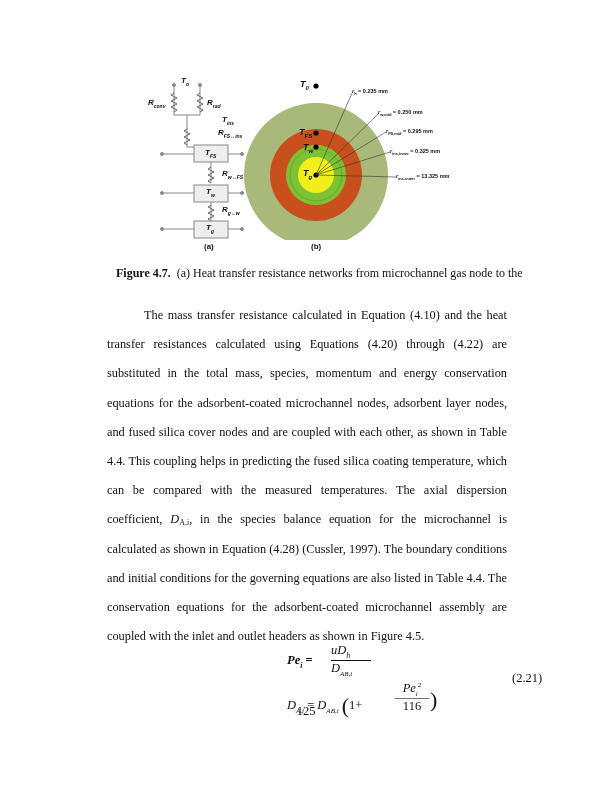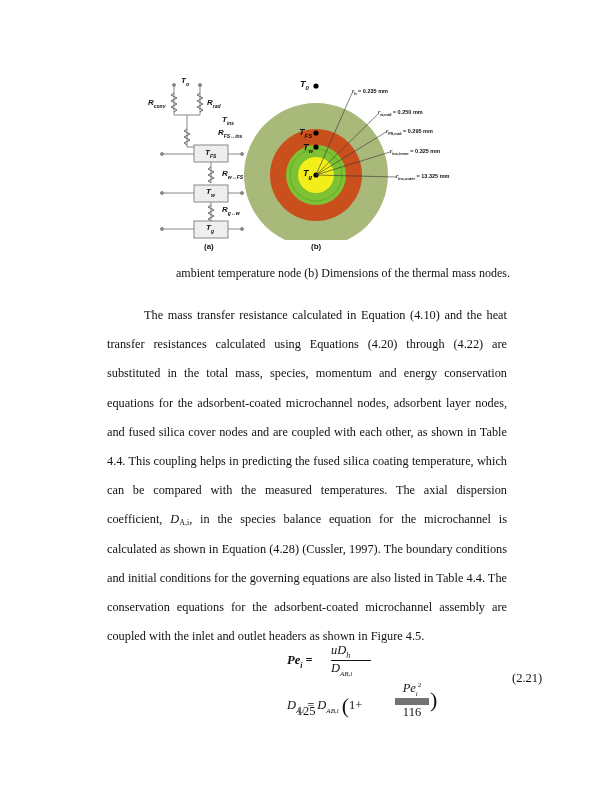--- a/index.html
+++ b/index.html
@@ -103,41 +103,41 @@
 
   <div class="svgtext" style="position:absolute;left:202px;top:33px;font-size:5.5px;font-style:normal;"><i>r</i><sub style="font-size:4px">h</sub><span> = 0.235 mm</span></div>
   <div class="svgtext" style="position:absolute;left:228px;top:54px;font-size:5.5px;font-style:normal;"><i>r</i><sub style="font-size:4px">w,mid</sub><span> = 0.250 mm</span></div>
   <div class="svgtext" style="position:absolute;left:236px;top:73px;font-size:5.5px;font-style:normal;"><i>r</i><sub style="font-size:4px">FS,mid</sub><span> = 0.295 mm</span></div>
   <div class="svgtext" style="position:absolute;left:240px;top:93px;font-size:5.5px;font-style:normal;"><i>r</i><sub style="font-size:4px">ins,inner</sub><span> = 0.325 mm</span></div>
   <div class="svgtext" style="position:absolute;left:246px;top:118px;font-size:5.5px;font-style:normal;"><i>r</i><sub style="font-size:4px">ins,outer</sub><span> = 13.325 mm</span></div>
   <div class="svgtext" style="position:absolute;left:161px;top:187px;font-size:8px;font-style:normal;">(b)</div>
 </div>
 
 <div class="caption">
-  <div class="line2">ambient temperature node (b) Dimensions of the thermal mass nodes.</div>
+  <div><span class="label">Figure 4.7.</span>&nbsp;&nbsp;<span>(a) Heat transfer resistance networks from microchannel gas node to the</span></div>
 </div>
 
 <div class="para"><span class="indent"></span><span>The mass transfer resistance calculated in Equation (4.10) and the heat transfer resistances calculated using Equations (4.20) through (4.22) are substituted in the total mass, species, momentum and energy conservation equations for the adsorbent-coated microchannel nodes, adsorbent layer nodes, and fused silica cover nodes and are coupled with each other, as shown in Table 4.4. This coupling helps in predicting the fused silica coating temperature, which can be compared with the measured temperatures. The axial dispersion coefficient, </span><i>D</i><sub>A,i</sub><span>, in the species balance equation for the microchannel is calculated as shown in Equation (4.28) (Cussler, 1997). The boundary conditions and initial conditions for the governing equations are also listed in Table 4.4. The conservation equations for the adsorbent-coated microchannel assembly are coupled with the inlet and outlet headers as shown in Figure 4.5.</span></div>
 
 <div class="eq-block">
   <div style="position:absolute;left:0;top:10px;font-weight:bold;">
     <span>Pe</span><sub style="font-size:8px">i</sub>
     <span style="font-style:normal">=</span>
   </div>
   <div style="position:absolute;left:44px;top:0;width:40px;">
     <div style="border-bottom:1px solid #111;"><span>uD</span><sub style="font-size:8px">h</sub></div>
     <div><span>D</span><sub style="font-size:7px">AB,i</sub></div>
   </div>
   <div style="position:absolute;left:0;top:50px;">
     <span>D</span><sub style="font-size:7px">A,i</sub>
     <span style="font-style:normal">=</span>
     <span>D</span><sub style="font-size:7px">AB,i</sub>
     <span style="font-style:normal;font-size:22px;vertical-align:-4px;">(</span><span style="font-style:normal">1+</span>
   </div>
   <div style="position:absolute;left:108px;top:38px;text-align:center;width:34px;">
-    <div style="border-bottom:7px solid #737373;"><span>Pe</span><sub style="font-size:7px">i</sub><sup style="font-size:7px;font-style:normal">2</sup></div>
+    <div style="border-bottom:1px solid #737373;"><span>Pe</span><sub style="font-size:7px">i</sub><sup style="font-size:7px;font-style:normal">2</sup></div>
     <div style="font-style:normal">116</div>
   </div>
   <div style="position:absolute;left:143px;top:44px;font-style:normal;font-size:22px;">)</div>
 </div>
 <div class="eq-num">(2.21)</div>
 
 <div class="page-num">125</div>
 
 </body></html>

